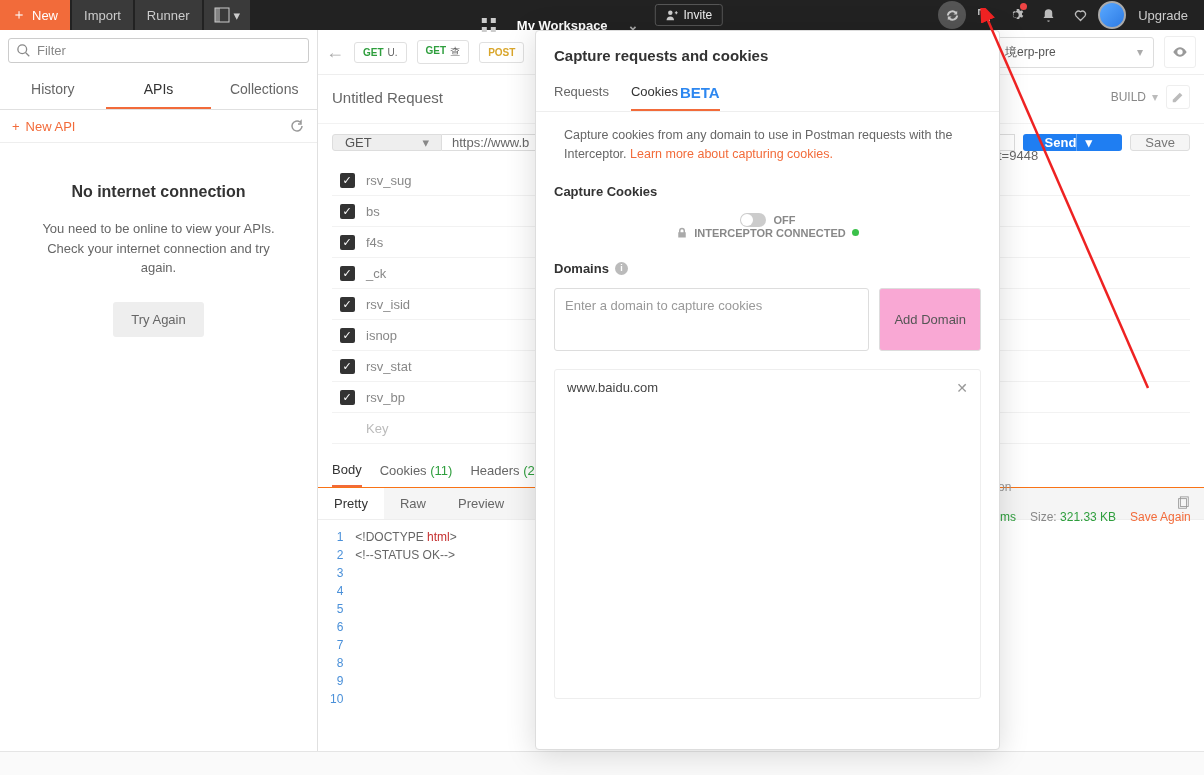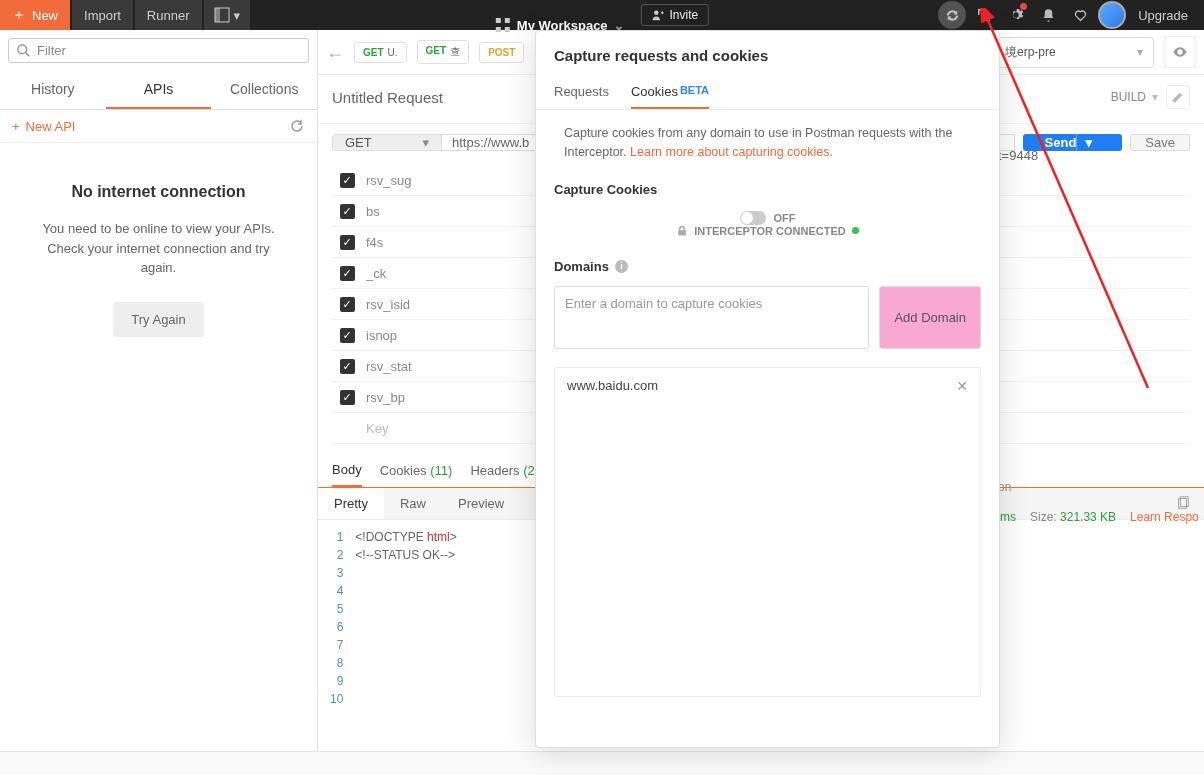--- a/index.html
+++ b/index.html
@@ -3,21 +3,21 @@
 <meta charset="utf-8">
 <style>
   * { box-sizing: border-box; margin: 0; padding: 0; font-family: -apple-system, BlinkMacSystemFont, "Segoe UI", Arial, sans-serif; }
   body { width: 1204px; height: 775px; overflow: hidden; background: #fff; position: relative; font-size: 13px; color: #333; }
   
   .topbar { height: 30px; background: #222; display: flex; align-items: stretch; color: #ccc; position: relative; }
   .topbar .btn { display: flex; align-items: center; padding: 0 12px; background: #3a3a3a; margin-right: 2px; cursor: pointer; font-size: 13px; }
   .topbar .btn.new { background: #f26b3a; color: #fff; }
   .topbar .btn .plus { margin-right: 6px; font-size: 14px; }
   .topbar .center { position: absolute; left: 50%; transform: translateX(-50%); display: flex; align-items: center; gap: 16px; height: 100%; }
-  .ws-label { color: #fff; font-weight: 600; display:flex; align-items:center; gap:6px;margin-top:20px;}
+  .ws-label { color: #fff; font-weight: 600; display:flex; align-items:center; gap:20px;margin-top:20px;}
   .ws-icon { width:16px; height:16px; fill:#ccc;}
   .invite { border:1px solid #555; border-radius:3px; padding:3px 10px; display:flex; align-items:center; gap:6px; font-size:12px; color:#eee;}
   .topbar .right { margin-left:auto; display:flex; align-items:center; gap:4px; padding-right:8px;}
   .icon-circle { width:28px;height:28px;background:#555;border-radius:50%;display:flex;align-items:center;justify-content:center;fill:#ccc; position:relative;}
   .icon-plain { width:28px;height:28px;display:flex;align-items:center;justify-content:center;fill:#ccc; position:relative;}
   .avatar-ring { width:28px;height:28px;border-radius:50%;background:linear-gradient(135deg,#5aa9ff,#2d7be5);border:2px solid #aaa;}
   .upgrade { color:#ccc; padding:0 8px;}
   .gear-dot { width:7px;height:7px;border-radius:50%;background:#e44; position:absolute; top:2px; right:3px;}
   .layout-btn { display:flex;align-items:center;padding:0 10px;background:#3a3a3a;margin-right:2px;}
   .layout-btn svg{fill:#ccc;}
@@ -80,21 +80,21 @@
   .codelines{line-height:18px;}
   .tag-blue{color:#666;}
   .kw{color:#c52e2e;}
   .cmt{color:#666;}
   
   .popover{position:absolute;left:535px;top:30px;width:465px;background:#fff;border:1px solid #ddd;border-radius:4px;box-shadow:0 4px 30px rgba(0,0,0,.15);z-index:10;padding-bottom:50px;}
   .pop-title{padding:16px 18px 0;font-size:15px;font-weight:600;color:#333;}
   .pop-tabs{display:flex;gap:22px;padding:0 18px;border-bottom:1px solid #eee;margin-top:12px;}
   .pop-tab{padding:8px 0;color:#666;font-size:13px;cursor:pointer;position:relative;}
   .pop-tab.active{color:#333;border-bottom:2px solid #f26b3a;}
-  .beta{color:#2d87f0;font-size:11px;font-weight:700;margin-left:2px;vertical-align:top;margin-top:28px;}
+  .beta{color:#2d87f0;font-size:15px;font-weight:700;margin-left:2px;vertical-align:top;margin-top:28px;}
   .pop-body{padding:14px 18px 0;}
   .pop-desc{font-size:12.5px;color:#666;line-height:1.5;margin-left:10px;}
   .learn-link{color:#f26b3a;}
   .section-head{font-size:13px;font-weight:600;margin:20px 0 14px;color:#333;}
   .toggle-row{display:flex;align-items:center;justify-content:space-between;flex-direction:column;}
   .toggle{display:flex;align-items:center;gap:8px;}
   .switch{width:26px;height:14px;background:#ccc;border-radius:8px;position:relative;}
   .switch::after{content:"";width:12px;height:12px;background:#fff;border-radius:50%;position:absolute;top:1px;left:1px;}
   .off-label{color:#888;font-size:11px;font-weight:600;}
   .interceptor{display:flex;align-items:center;gap:6px;font-size:11px;color:#888;font-weight:600;}
@@ -363,21 +363,21 @@
       </div>
     </div>
   </div>
 </div>
 
 <div class="url-tail">t=9448</div>
 <div class="resp-desc-ext">on</div>
 <div class="resp-meta-ext">
   <span><span class="val">ms</span></span>
   <span><span>Size:</span> <span class="val">321.33 KB</span></span>
-  <span class="save-resp2">Learn Respo</span>
+  <span class="save-resp2">Save Again</span>
 </div>
 
 <div class="popover">
   <div class="pop-title">Capture requests and cookies</div>
   <div class="pop-tabs">
     <div class="pop-tab">Requests</div>
     <div class="pop-tab active"><span>Cookies</span><span class="beta">BETA</span></div>
   </div>
   <div class="pop-body">
     <p class="pop-desc"><span>Capture cookies from any domain to use in Postman requests with the Interceptor.</span> <span class="learn-link">Learn more about capturing cookies.</span></p>

